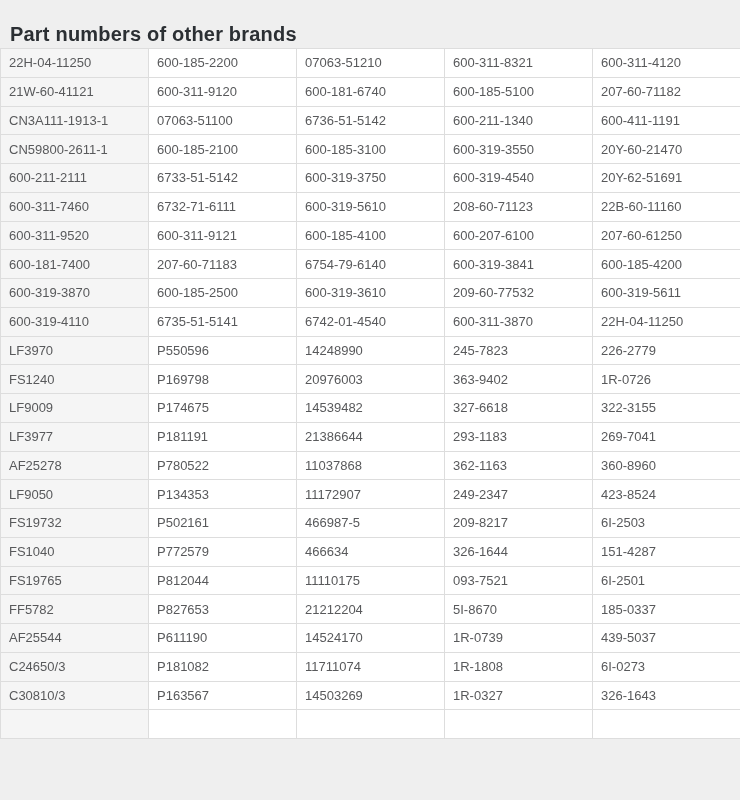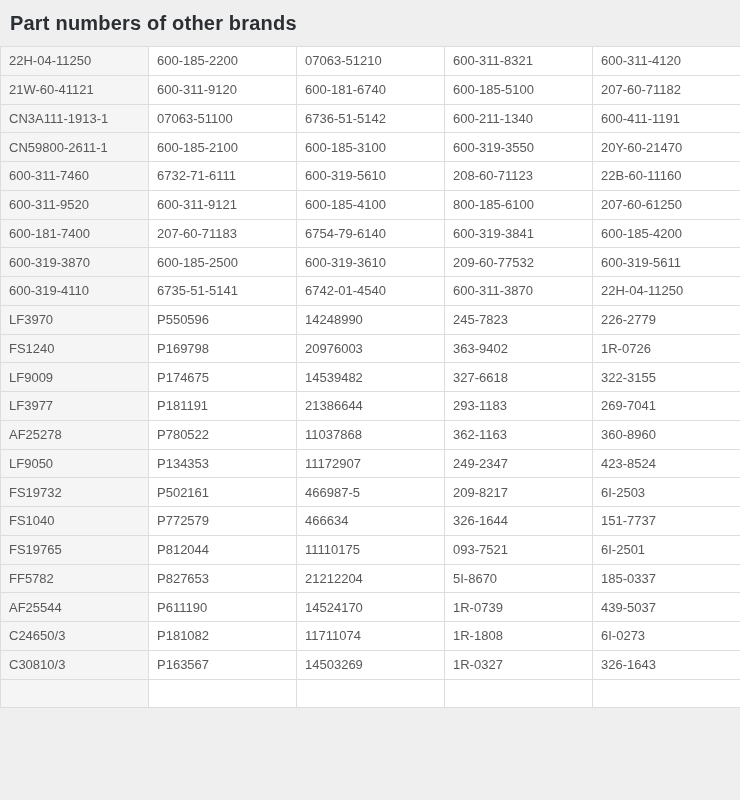--- a/index.html
+++ b/index.html
@@ -4,25 +4,26 @@
 <style>
   * { margin: 0; padding: 0; box-sizing: border-box; }
   html, body {
     width: 740px;
     height: 800px;
     overflow: hidden;
     background: #efefef;
     font-family: "Liberation Sans", sans-serif;
   }
   .page-header {
-    height: 46px;
+    height: 28px;
     background: #efefef;
     display: flex;
     align-items: center;
     padding: 0 10px;
+    margin-top: 20px;
   }
   .page-title {
     font-size: 20px;
     font-weight: bold;
     color: #2b2f33;
     letter-spacing: 0.2px;
   }
   table.parts-table {
     width: 740px;
     border-collapse: collapse;
@@ -75,31 +76,38 @@
         <td>600-411-1191</td>
       </tr>
       <tr>
         <td>CN59800-2611-1</td>
         <td>600-185-2100</td>
         <td>600-185-3100</td>
         <td>600-319-3550</td>
         <td>20Y-60-21470</td>
       </tr>
       <tr>
+        <td>600-211-2111</td>
+        <td>6733-51-5142</td>
+        <td>600-319-3750</td>
+        <td>600-319-4540</td>
+        <td>20Y-62-51691</td>
+      </tr>
+      <tr>
         <td>600-311-7460</td>
         <td>6732-71-6111</td>
         <td>600-319-5610</td>
         <td>208-60-71123</td>
         <td>22B-60-11160</td>
       </tr>
       <tr>
         <td>600-311-9520</td>
         <td>600-311-9121</td>
         <td>600-185-4100</td>
-        <td>800-185-6100</td>
+        <td>600-207-6100</td>
         <td>207-60-61250</td>
       </tr>
       <tr>
         <td>600-181-7400</td>
         <td>207-60-71183</td>
         <td>6754-79-6140</td>
         <td>600-319-3841</td>
         <td>600-185-4200</td>
       </tr>
       <tr>
@@ -163,21 +171,21 @@
         <td>P502161</td>
         <td>466987-5</td>
         <td>209-8217</td>
         <td>6I-2503</td>
       </tr>
       <tr>
         <td>FS1040</td>
         <td>P772579</td>
         <td>466634</td>
         <td>326-1644</td>
-        <td>151-7737</td>
+        <td>151-4287</td>
       </tr>
       <tr>
         <td>FS19765</td>
         <td>P812044</td>
         <td>11110175</td>
         <td>093-7521</td>
         <td>6I-2501</td>
       </tr>
       <tr>
         <td>FF5782</td>

